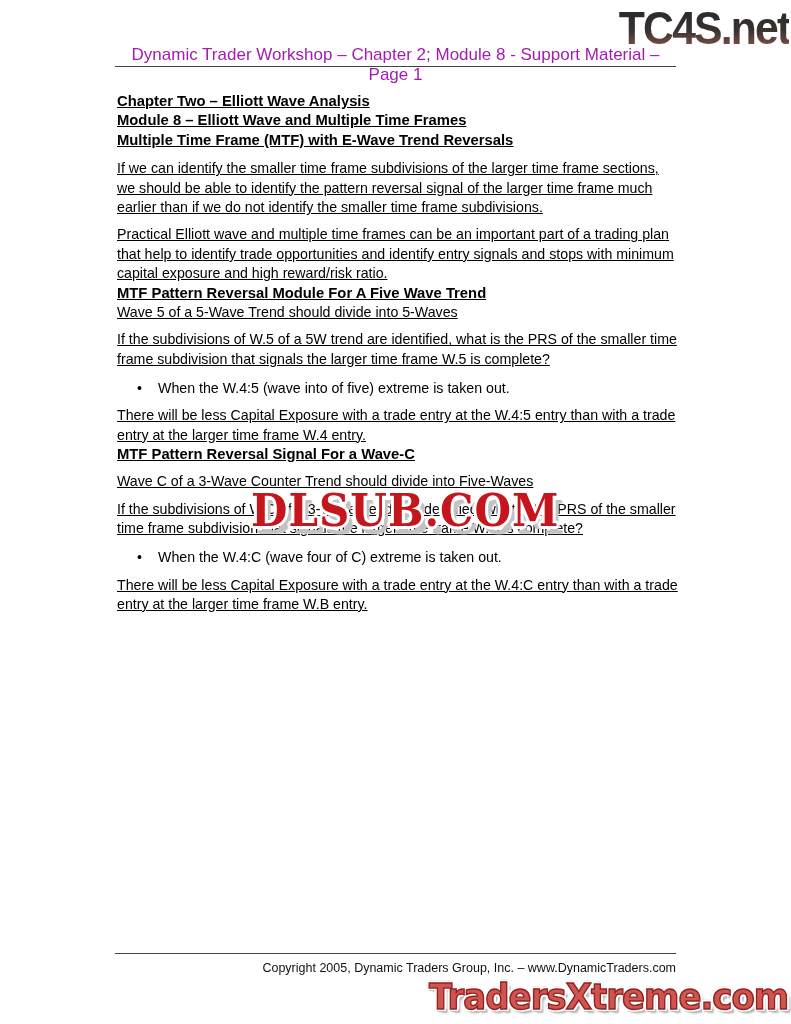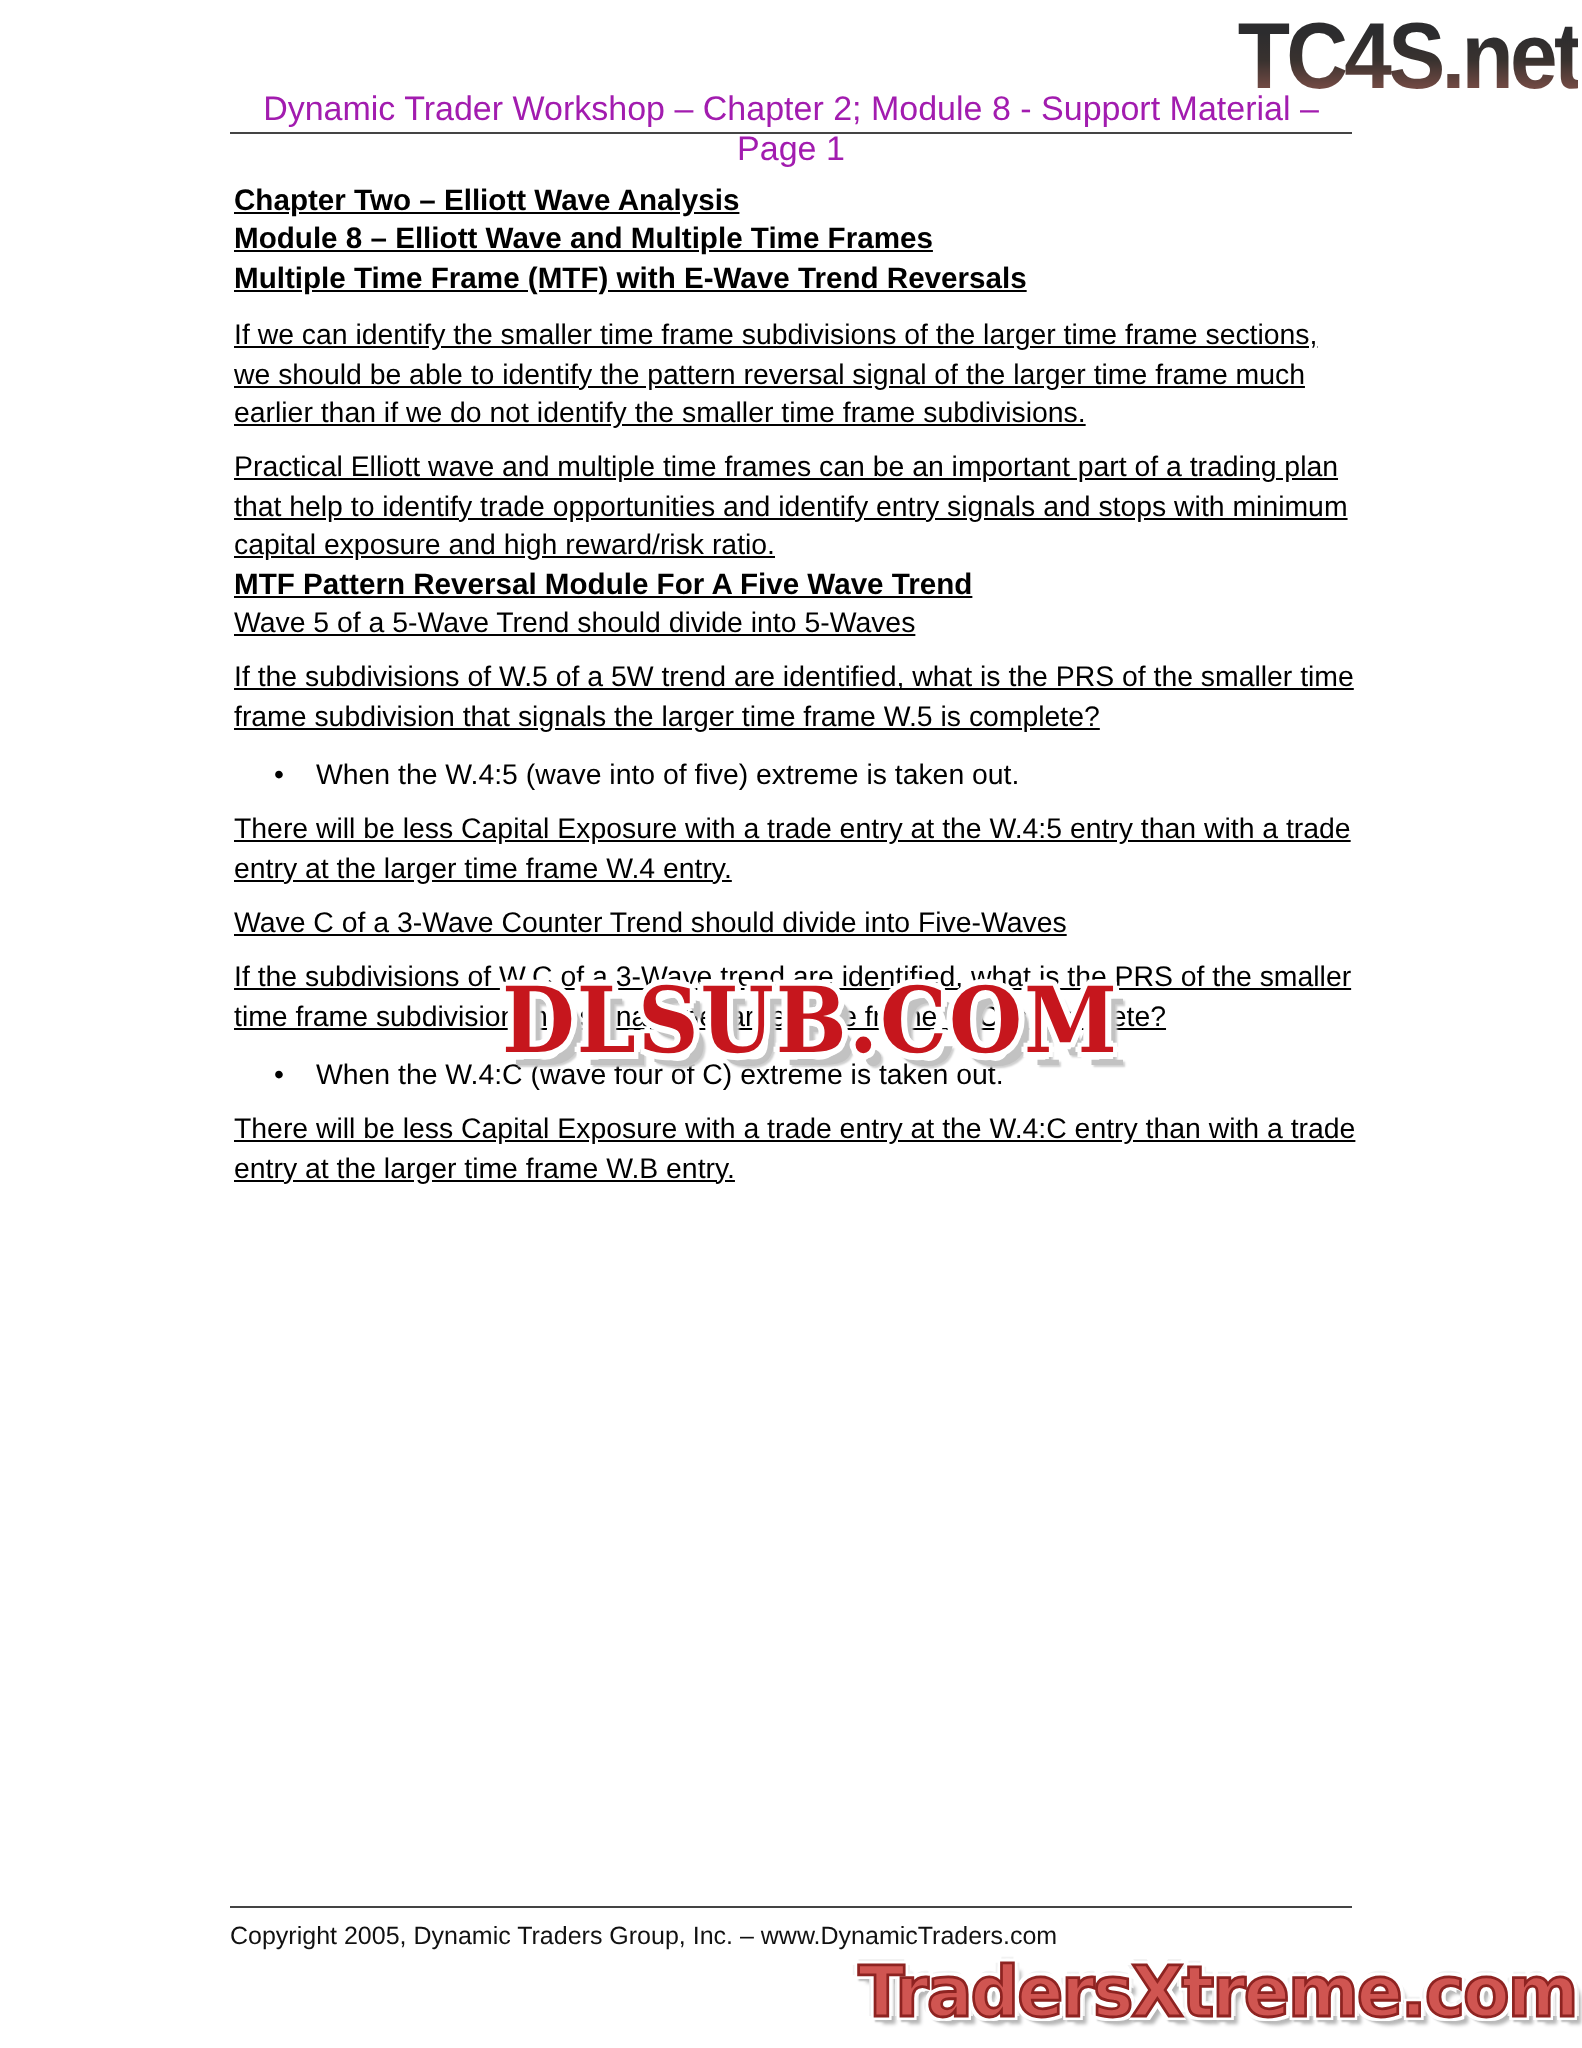--- a/index.html
+++ b/index.html
@@ -68,21 +68,21 @@
     white-space: nowrap;
   }
 
   
   .footer-rule {
     position: absolute; top: 953px; left: 115px; width: 561px;
     border-top: 1.3px solid #444;
   }
   .footer-text {
     position: absolute; top: 961px; left: 115px; width: 561px;
-    text-align: left; font-size: 12.5px; color: #111;
+    text-align: right; font-size: 12.5px; color: #111;
   }
   .tx-logo {
     position: absolute; top: 977px; right: 3px;
     font-size: 35px; font-weight: bold; letter-spacing: -1px;
     font-family: "DejaVu Sans", sans-serif;
     color: #d05551;
     -webkit-text-stroke: 1.4px #8e2321;
     transform: scaleX(0.97); transform-origin: right top;
     text-shadow:
       -2px -2px 0 #ffffff, 2px -2px 0 #ffffff, -2px 2px 0 #ffffff, 2px 2px 0 #ffffff,
@@ -110,20 +110,21 @@
 
     <p class="h-bold s2-heading">MTF Pattern Reversal Module For A Five Wave Trend</p>
     <p class="subtitle">Wave 5 of a 5-Wave Trend should divide into 5-Waves</p>
     <p class="para">If the subdivisions of W.5 of a 5W trend are identified, what is the PRS of the smaller time frame subdivision that signals the larger time frame W.5 is complete?</p>
     <div class="bullet-row">
       <span class="bullet-dot">•</span>
       <span>When the W.4:5 (wave into of five) extreme is taken out.</span>
     </div>
     <p class="para">There will be less Capital Exposure with a trade entry at the W.4:5 entry than with a trade entry at the larger time frame W.4 entry.</p>
 
+    <p class="h-bold s3-heading">MTF Pattern Reversal Signal For a Wave-C</p>
     <p class="subtitle subtitle-gap">Wave C of a 3-Wave Counter Trend should divide into Five-Waves</p>
     <p class="para">If the subdivisions of W.C of a 3-Wave trend are identified, what is the PRS of the smaller time frame subdivision that signals the larger time frame W.C is complete?</p>
     <div class="bullet-row">
       <span class="bullet-dot">•</span>
       <span>When the W.4:C (wave four of C) extreme is taken out.</span>
     </div>
     <p class="para">There will be less Capital Exposure with a trade entry at the W.4:C entry than with a trade entry at the larger time frame W.B entry.</p>
   </div>
 
   <div class="dlsub-watermark">DLSUB.COM</div>

